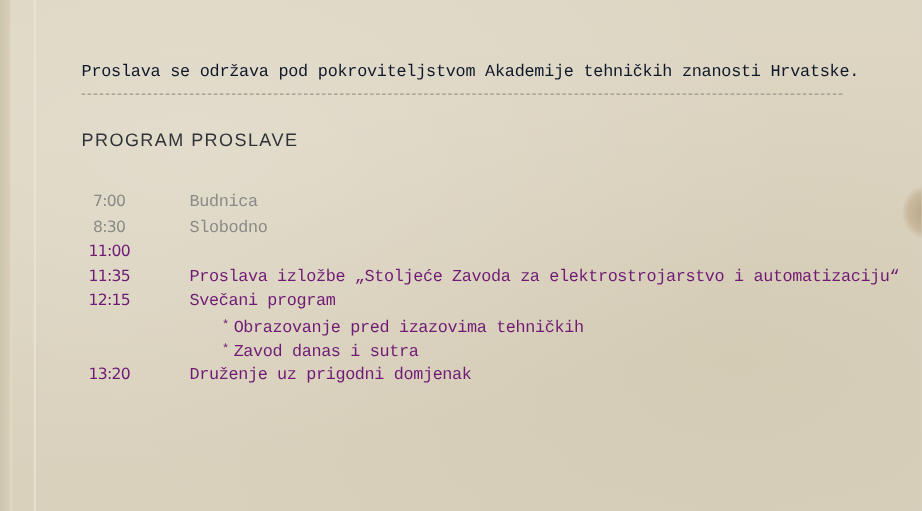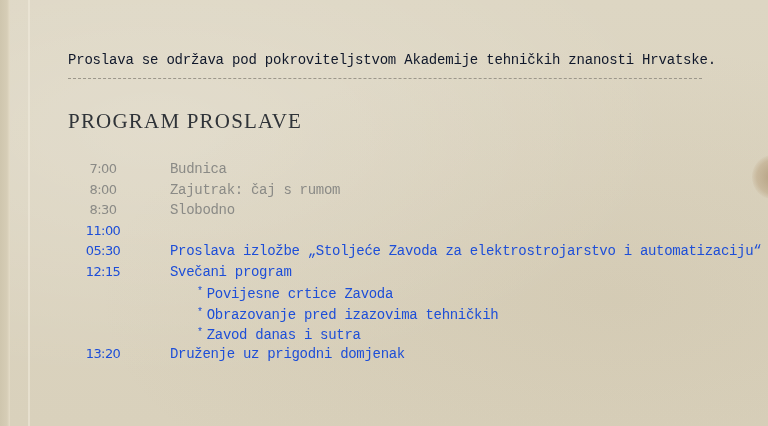--- a/index.html
+++ b/index.html
@@ -32,41 +32,41 @@
     .intro {
       position: absolute; top: 52px; left: 0; white-space: nowrap;
       font-size: 14px; letter-spacing: -0.2px; color: #0f172a;
     }
     .divider {
       position: absolute; top: 78px; left: 0; width: 634px; height: 0;
       border-top: 1px dashed #9c978b;
     }
     .heading {
       position: absolute; top: 109px; left: 0; white-space: nowrap;
-      font-family: Liberation Serif, serif;
-      font-size: 21px; letter-spacing: 1.2px; color: #2f3338; text-align: center;
+      font-family: Liberation Sans, sans-serif;
+      font-size: 15px; letter-spacing: 1.2px; color: #2f3338; text-align: center;
     }
     .schedule {
       position: absolute; top: 159px; left: 0; width: 700px;
     }
     .row {
       position: relative; height: 20.5px; white-space: nowrap;
-      font-size: 14px; line-height: 20.5px; margin-left: 12px;
+      font-size: 14px; line-height: 20.5px;
     }
     .time {
       position: absolute; left: 0; width: 46px; text-align: center;
       font-family: "DejaVu Sans", "Liberation Sans", sans-serif;
       font-size: 13px; letter-spacing: -0.6px;
     }
     .desc {
       position: absolute; left: 90px;
       letter-spacing: -0.3px;
     }
     .faded { color: #8a8a86; }
-    .normal { color: #1d4ed8; }
+    .normal { color: #701a75; }
     .sub .desc { left: 117px; }
     .sub .bullet { font-size: 10px; vertical-align: 4px; margin-right: 4px; }
   </style>
 </head>
 <body>
 
 <div class="edge-stripe"></div>
 <div class="edge-line"></div>
 <div class="stain"></div>
 
@@ -74,42 +74,35 @@
   <div class="intro">Proslava se održava pod pokroviteljstvom Akademije tehničkih znanosti Hrvatske.</div>
   <div class="divider"></div>
   <div class="heading">PROGRAM PROSLAVE</div>
 
   <div class="schedule">
     <div class="row faded">
       <span class="time">7:00</span>
       <span class="desc">Budnica</span>
     </div>
     <div class="row faded">
-      <span class="time">8:00</span>
-      <span class="desc">Zajutrak: čaj s rumom</span>
-    </div>
-    <div class="row faded">
       <span class="time">8:30</span>
       <span class="desc">Slobodno</span>
     </div>
     <div class="row normal">
       <span class="time">11:00</span>
     </div>
     <div class="row normal">
-      <span class="time">05:30</span>
+      <span class="time">11:35</span>
       <span class="desc">Proslava izložbe „Stoljeće Zavoda za elektrostrojarstvo i automatizaciju“</span>
     </div>
     <div class="row normal">
       <span class="time">12:15</span>
       <span class="desc">Svečani program</span>
     </div>
 
-    <div class="row normal sub">
-      <span class="desc"><span class="bullet">*</span><span>Povijesne crtice Zavoda</span></span>
-    </div>
     <div class="row normal sub">
       <span class="desc"><span class="bullet">*</span><span>Obrazovanje pred izazovima tehničkih</span></span>
     </div>
     <div class="row normal sub">
       <span class="desc"><span class="bullet">*</span><span>Zavod danas i sutra</span></span>
     </div>
 
     <div class="row normal">
       <span class="time">13:20</span>
       <span class="desc">Druženje uz prigodni domjenak</span>

